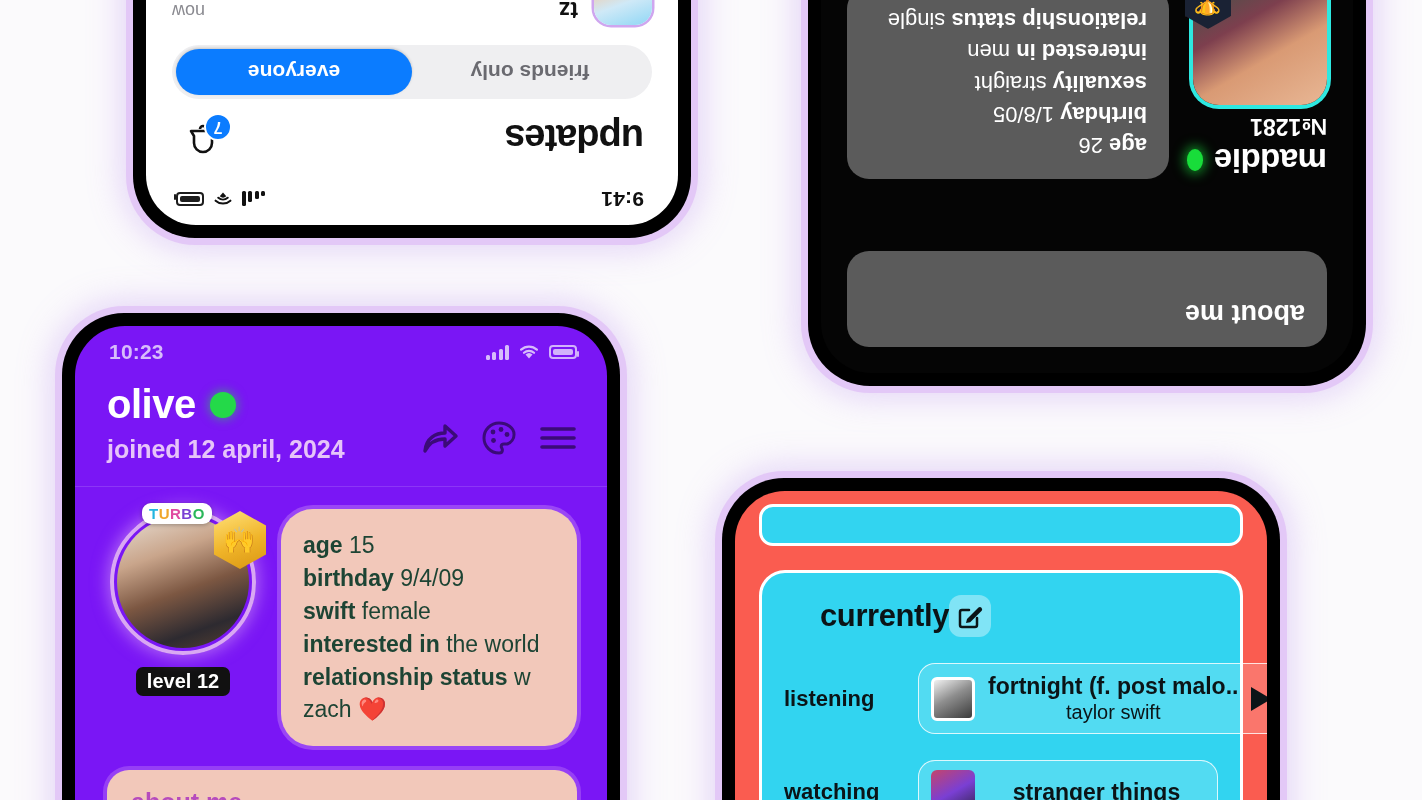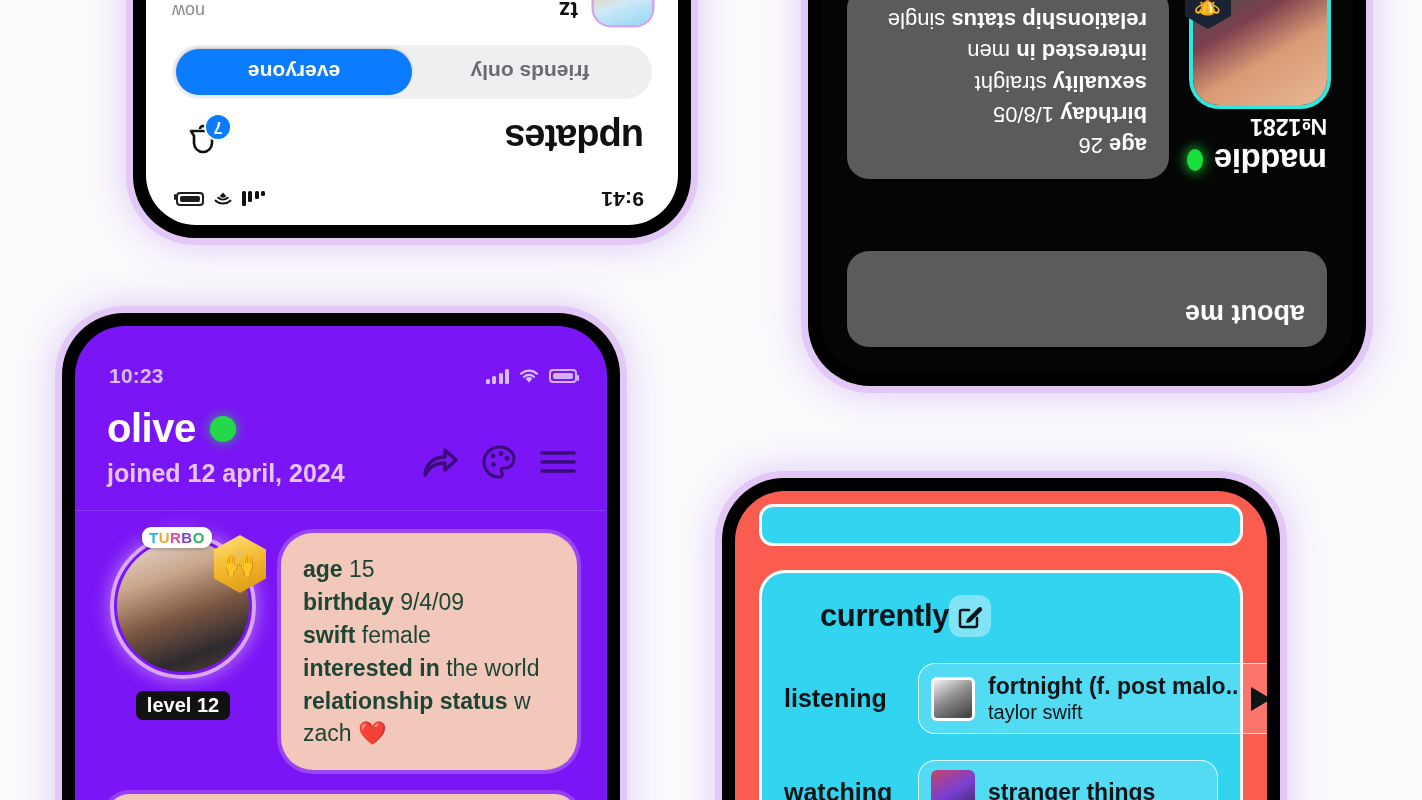--- a/index.html
+++ b/index.html
@@ -111,21 +111,21 @@
   .md-infocard {
     flex: 1; background: #5b5b5b; border-radius: 22px;
     padding: 18px 22px; font-size: 22px; line-height: 1.42;
   }
   .md-infocard b { font-weight: 800; }
 
   
   #phone-olive { left: 62px; top: 313px; width: 558px; height: 700px; }
   #phone-olive .screen { background: #7a16f5; }
   .ol-inner { color: #fff; height: 100%; }
-  .ol-statusbar { color: #d7bcfb; margin-top: 24px; }
+  .ol-statusbar { color: #d7bcfb; }
   .ol-header { padding: 18px 30px 22px 32px; display: flex; align-items: flex-start; }
   .ol-headleft { flex: 1; }
   .ol-nameline { display: flex; align-items: center; gap: 14px; }
   .ol-name { font-size: 40px; font-weight: 800; letter-spacing: -.5px; }
   .ol-dot { width: 26px; height: 26px; border-radius: 50%; background: #24d949; box-shadow: 0 0 10px 2px rgba(36,217,73,.5); }
   .ol-joined { font-size: 25px; font-weight: 700; color: #e6c4f9; margin-top: 8px; }
   .ol-icons { display: flex; align-items: center; gap: 22px; padding-top: 38px; color: #3b0b78; }
   .ol-divider { height: 1px; background: rgba(255,255,255,.14); }
   .ol-profrow { display: flex; gap: 22px; padding: 22px 30px 0 32px; align-items: flex-start; }
   .ol-left { width: 152px; flex: none; text-align: center; }
@@ -181,25 +181,25 @@
     border-radius: 26px; padding: 22px 22px 0 22px; height: calc(100% - 80px);
   }
   .cu-head { display: flex; align-items: center; justify-content: flex-start; margin-left: 36px; }
   .cu-title { font-size: 31px; font-weight: 800; letter-spacing: -.4px; }
   .cu-editbtn {
     width: 42px; height: 42px; border-radius: 12px;
     background: rgba(255,255,255,.38);
     display: flex; align-items: center; justify-content: center;
   }
   .cu-row { display: flex; align-items: center; gap: 14px; margin-top: 26px; }
-  .cu-lbl { width: 120px; flex: none; font-size: 25px; font-weight: 600; }
+  .cu-lbl { width: 120px; flex: none; font-size: 22px; font-weight: 600; }
   .cu-item {
     flex: 1; border: 1.5px solid rgba(255,255,255,.8); border-radius: 17px;
     background: rgba(255,255,255,.16);
-    padding: 9px 12px; display: flex; align-items: center; gap: 13px;
+    padding: 9px 12px; display: flex; align-items: center; gap: 13px; text-align: center;
   }
   .cu-thumb { width: 44px; height: 44px; border-radius: 6px; flex: none; }
   .cu-thumb.song { background: linear-gradient(150deg,#f2f2f2,#8e8e8e 45%,#3a3a3a); border: 3px solid #fff; }
   .cu-thumb.show { background: linear-gradient(150deg,#c4456b,#7a3fd4 50%,#2b2340); }
   .cu-itemtxt { flex: 1; min-width: 0; }
   .cu-t1 { font-size: 23px; font-weight: 600; white-space: nowrap; overflow: hidden; }
   .cu-t2 { font-size: 20px; font-weight: 500; margin-top: 1px; }
   .cu-play {
     width: 0; height: 0; flex: none;
     border-left: 20px solid #0b1417;

